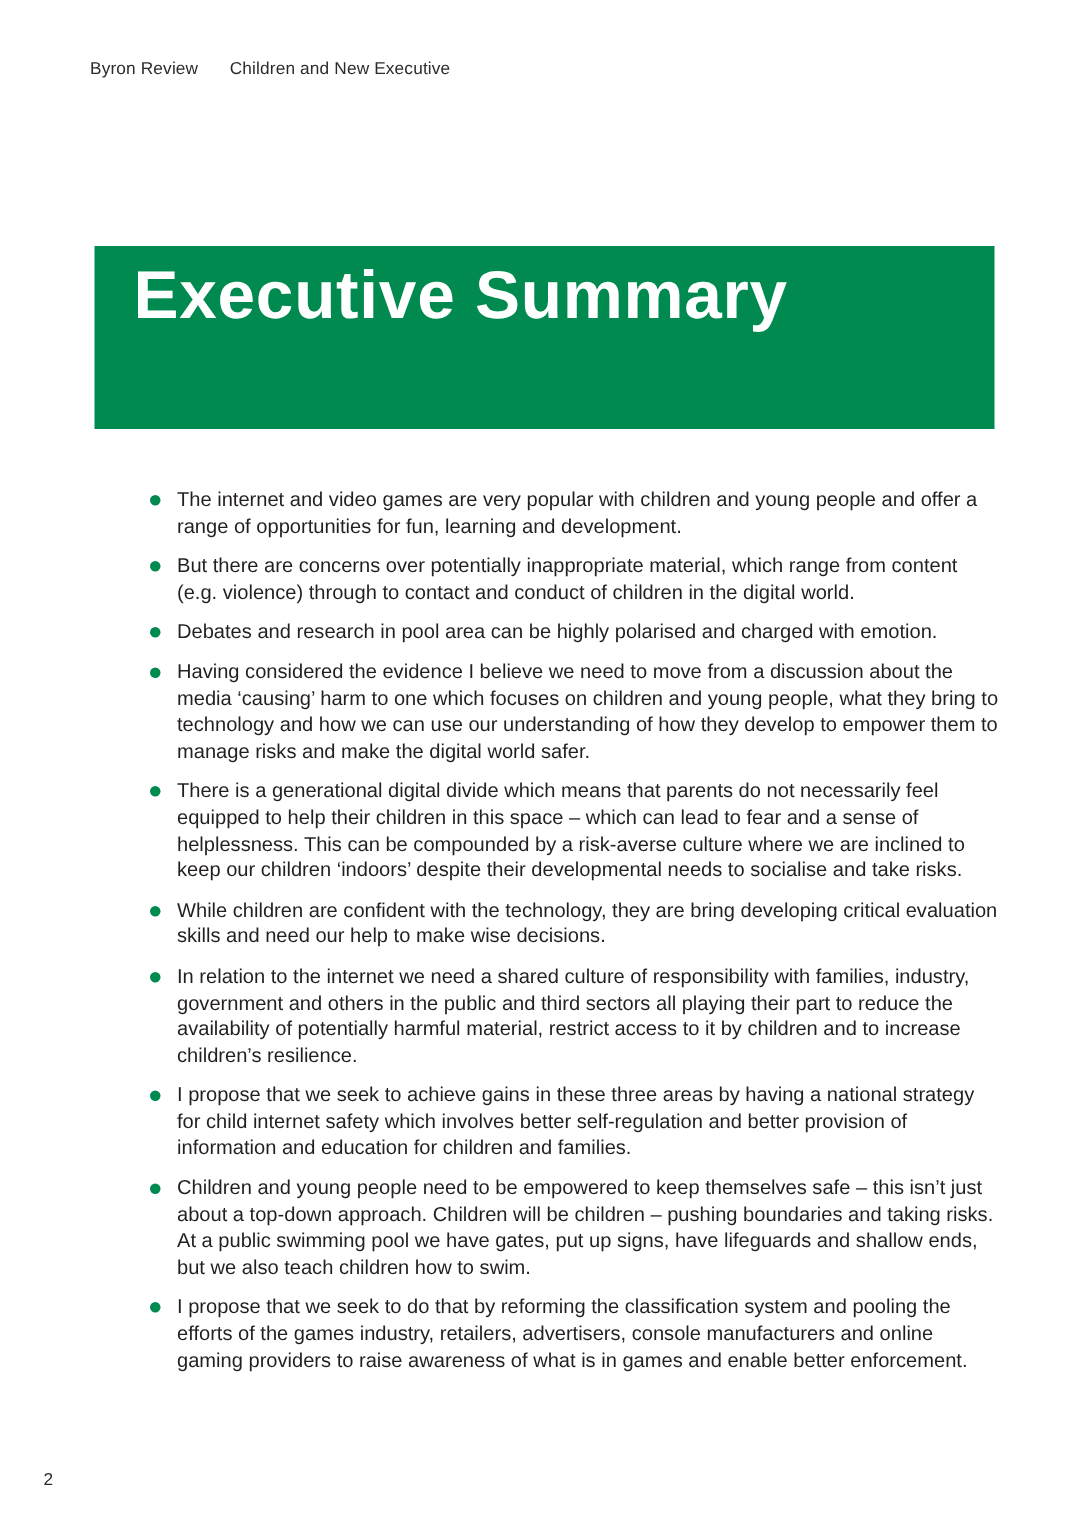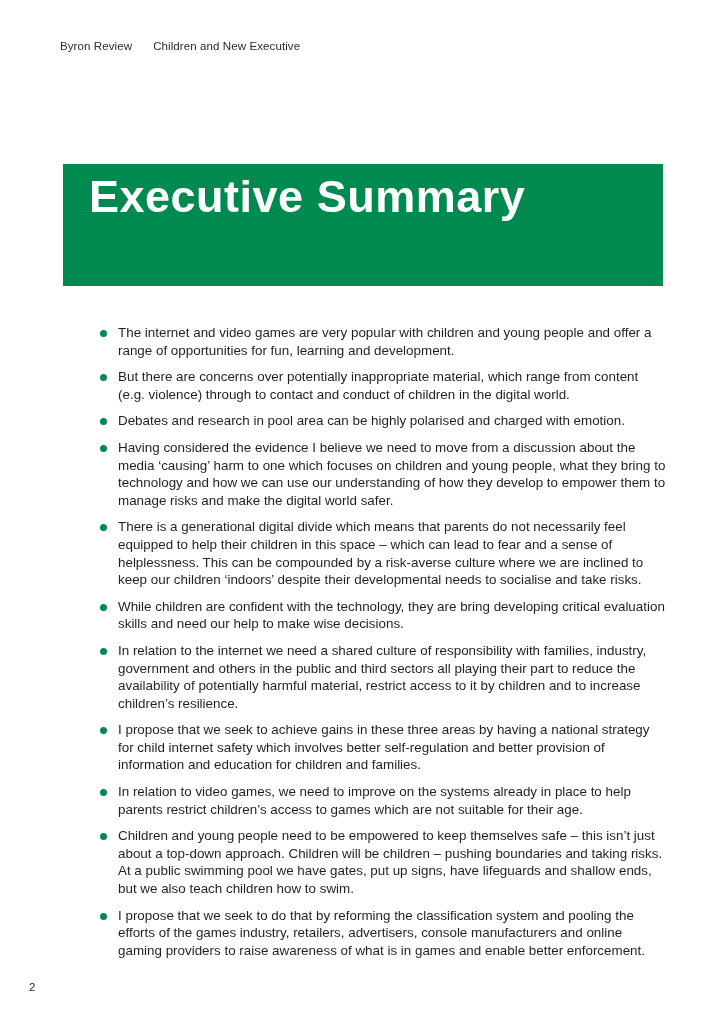--- a/index.html
+++ b/index.html
@@ -122,24 +122,20 @@
     <li>
         <span class="dot"></span>
         <span class="li-text">In relation to the internet we need a shared culture of responsibility with families, industry, government and others in the public and third sectors all playing their part to reduce the availability of potentially harmful material, restrict access to it by children and to increase children’s resilience.</span>
       </li>
     <li>
         <span class="dot"></span>
         <span class="li-text">I propose that we seek to achieve gains in these three areas by having a national strategy for child internet safety which involves better self-regulation and better provision of information and education for children and families.</span>
       </li>
     <li>
         <span class="dot"></span>
-        <span class="li-text">In relation to video games, we need to improve on the systems already in place to help parents restrict children’s access to games which are not suitable for their age.</span>
-      </li>
-    <li>
-        <span class="dot"></span>
         <span class="li-text">Children and young people need to be empowered to keep themselves safe – this isn’t just about a top-down approach. Children will be children – pushing boundaries and taking risks. At a public swimming pool we have gates, put up signs, have lifeguards and shallow ends, but we also teach children how to swim.</span>
       </li>
     <li>
         <span class="dot"></span>
         <span class="li-text">I propose that we seek to do that by reforming the classification system and pooling the efforts of the games industry, retailers, advertisers, console manufacturers and online gaming providers to raise awareness of what is in games and enable better enforcement.</span>
       </li>
   </ul>
 
   <div class="page-number">2</div>
 

